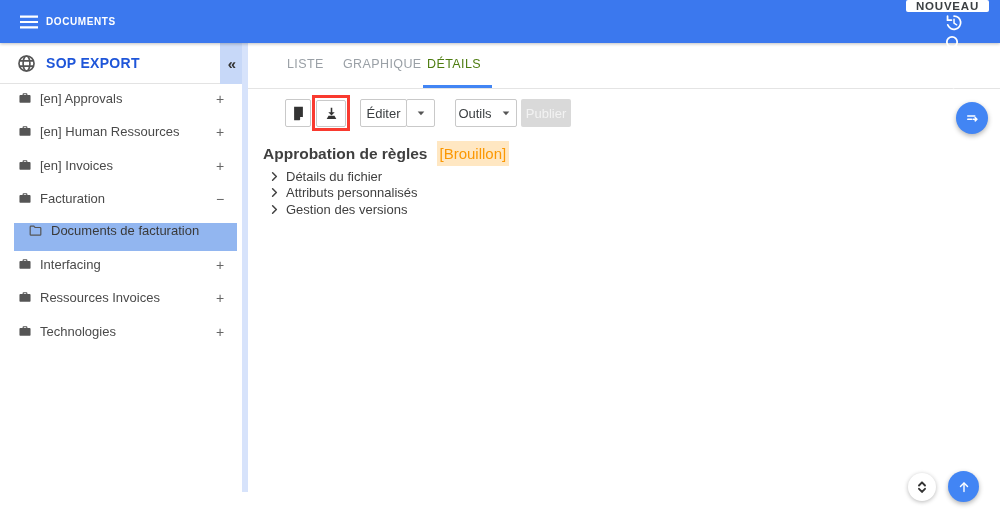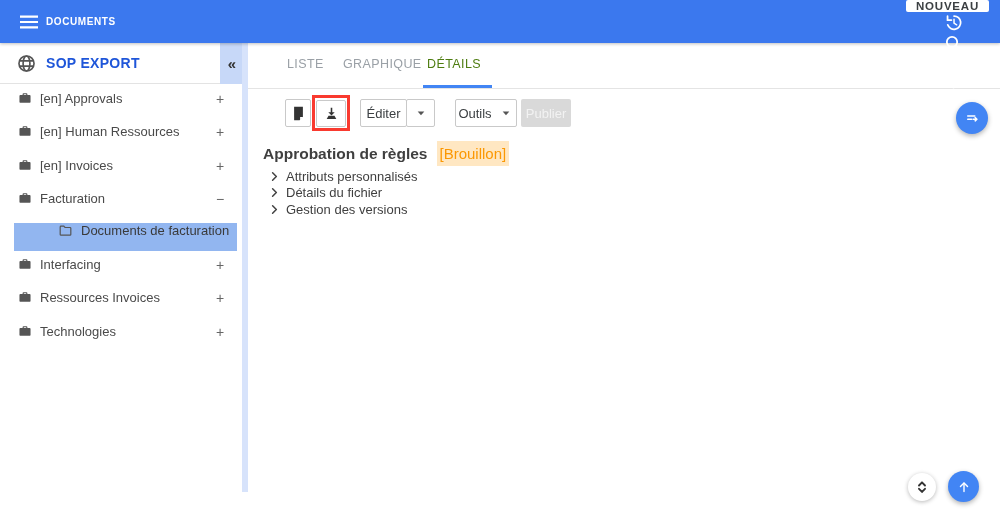--- a/index.html
+++ b/index.html
@@ -45,21 +45,21 @@
   .stripe { position:absolute; left:242px; top:43px; width:6px; height:449px; background:var(--c-stripe,#d7e3fb); }
 
   .nav-row {
     position:absolute; left:0; width:242px; height:26px;
     display:flex; cursor:pointer; font-size:13px; color:#4a4a4a;
   }
   .nav-row .ic { width:14px; height:14px; color:#555; margin-left:18px; flex:none; }
   .nav-row .lbl { margin-left:8px; flex:1; white-space:nowrap; overflow:hidden; }
   .nav-row .exp { width:24px; text-align:center; color:#666; font-size:14px; margin-right:10px; cursor:pointer; }
   .nav-row.selected {
-    left:14px; width:223px; height:28px; background:var(--c-selected_bg,#92b6f0); color:#3a3a3a;padding-left:30px;
+    left:14px; width:223px; height:28px; background:var(--c-selected_bg,#92b6f0); color:#3a3a3a;
   }
   .nav-row.selected .ic { width:15px; height:15px; margin-left:14px; }
 
   
   .content { position:absolute; left:248px; top:43px; width:752px; height:471px; background:#fff; }
   .tabbar { position:absolute; left:0; top:0; width:884px; height:46px; border-bottom:1px solid #e4e4e4; }
   .tab {
     position:absolute; top:14px; font-size:12.5px; font-weight:500; letter-spacing:.4px;
     color:#9aa0a6; cursor:pointer;
   }
@@ -358,27 +358,27 @@
   <div class="doc-title-row">
     <span class="doc-title">Approbation de règles</span>
     <span class="status-badge">[Brouillon]</span>
   </div>
 
   <div class="sections">
     <div class="section-row">
       <svg class="ic">
           <use href="#i-chevron"></use>
         </svg>
-      <span>Attributs personnalisés</span>
+      <span>Détails du fichier</span>
     </div>
     <div class="section-row">
       <svg class="ic">
           <use href="#i-chevron"></use>
         </svg>
-      <span>Détails du fichier</span>
+      <span>Attributs personnalisés</span>
     </div>
     <div class="section-row">
       <svg class="ic">
           <use href="#i-chevron"></use>
         </svg>
       <span>Gestion des versions</span>
     </div>
   </div>
 </main>
 

